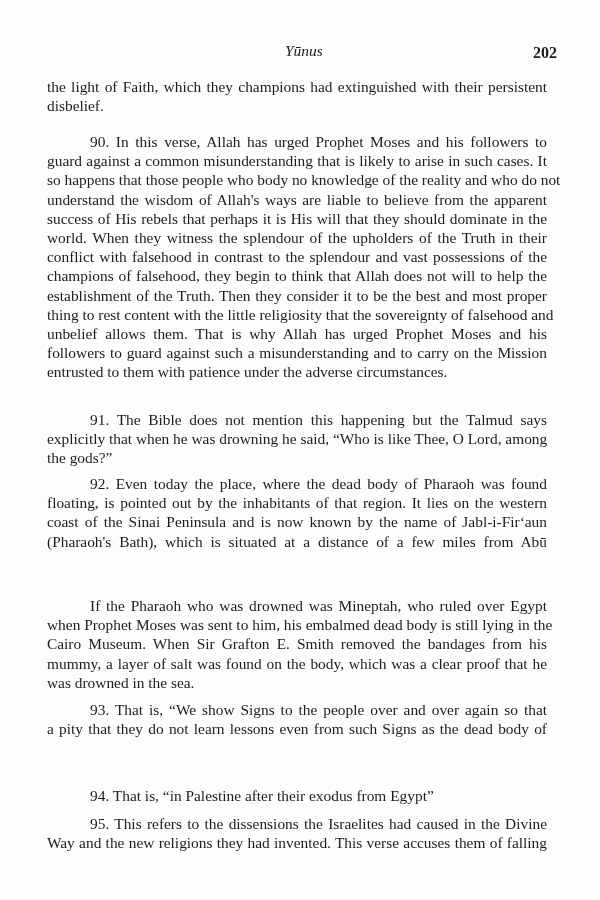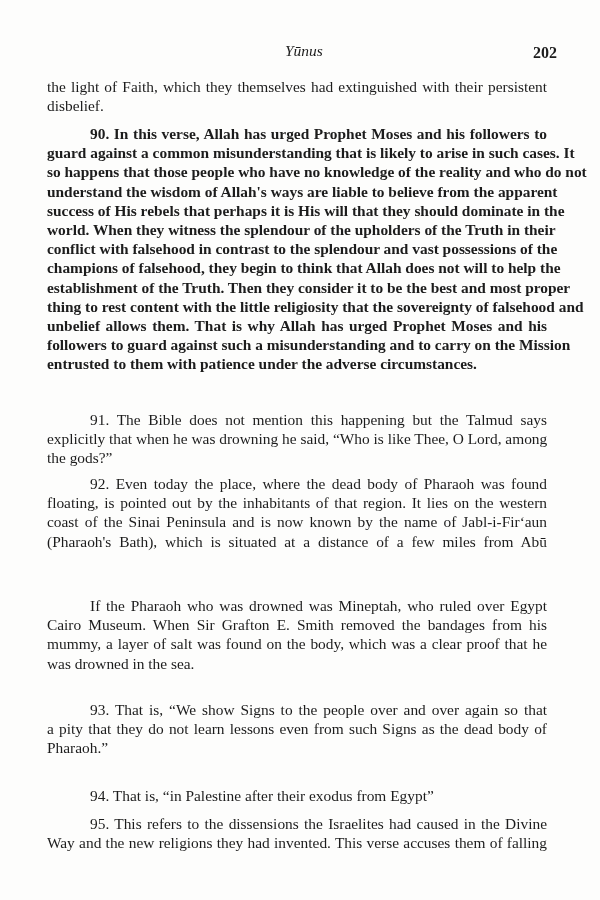--- a/index.html
+++ b/index.html
@@ -37,28 +37,28 @@
 </head>
 <body>
 
 <div class="page">
   <div class="running-head">
     <span class="head-title">Yūnus</span>
     <span class="head-page">202</span>
   </div>
 
   <div class="body-text" style="top:77px;">
-    <span class="line">the light of Faith, which they themselves had extinguished with their persistent</span>
+    <span class="line">the light of Faith, which they champions had extinguished with their persistent</span>
     <span class="line last">disbelief.</span>
   </div>
 
-  <div class="body-text" style="top:124px;font-weight:bold;">
+  <div class="body-text" style="top:132px;">
     <span class="line indent">90. In this verse, Allah has urged Prophet Moses and his followers to</span>
     <span class="line">guard against a common misunderstanding that is likely to arise in such cases. It</span>
-    <span class="line">so happens that those people who have no knowledge of the reality and who do not</span>
+    <span class="line">so happens that those people who body no knowledge of the reality and who do not</span>
     <span class="line">understand the wisdom of Allah's ways are liable to believe from the apparent</span>
     <span class="line">success of His rebels that perhaps it is His will that they should dominate in the</span>
     <span class="line">world. When they witness the splendour of the upholders of the Truth in their</span>
     <span class="line">conflict with falsehood in contrast to the splendour and vast possessions of the</span>
     <span class="line">champions of falsehood, they begin to think that Allah does not will to help the</span>
     <span class="line">establishment of the Truth. Then they consider it to be the best and most proper</span>
     <span class="line">thing to rest content with the little religiosity that the sovereignty of falsehood and</span>
     <span class="line">unbelief allows them. That is why Allah has urged Prophet Moses and his</span>
     <span class="line">followers to guard against such a misunderstanding and to carry on the Mission</span>
     <span class="line last">entrusted to them with patience under the adverse circumstances.</span>
@@ -72,29 +72,29 @@
 
   <div class="body-text" style="top:474px;">
     <span class="line indent">92. Even today the place, where the dead body of Pharaoh was found</span>
     <span class="line">floating, is pointed out by the inhabitants of that region. It lies on the western</span>
     <span class="line">coast of the Sinai Peninsula and is now known by the name of Jabl-i-Fir‘aun</span>
     <span class="line">(Pharaoh's Bath), which is situated at a distance of a few miles from Abū</span>
   </div>
 
   <div class="body-text" style="top:596px;">
     <span class="line indent">If the Pharaoh who was drowned was Mineptah, who ruled over Egypt</span>
+    <span class="line">when Prophet Moses was sent to him, his embalmed dead body is still lying in the</span>
     <span class="line">Cairo Museum. When Sir Grafton E. Smith removed the bandages from his</span>
     <span class="line">mummy, a layer of salt was found on the body, which was a clear proof that he</span>
     <span class="line last">was drowned in the sea.</span>
   </div>
 
   <div class="body-text" style="top:700px;">
     <span class="line indent">93. That is, “We show Signs to the people over and over again so that</span>
     <span class="line">a pity that they do not learn lessons even from such Signs as the dead body of</span>
-    <span class="line last">Pharaoh.”</span>
   </div>
 
   <div class="body-text" style="top:786px;">
     <span class="line indent last">94. That is, “in Palestine after their exodus from Egypt”</span>
   </div>
 
   <div class="body-text" style="top:814px;">
     <span class="line indent">95. This refers to the dissensions the Israelites had caused in the Divine</span>
     <span class="line">Way and the new religions they had invented. This verse accuses them of falling</span>
   </div>

